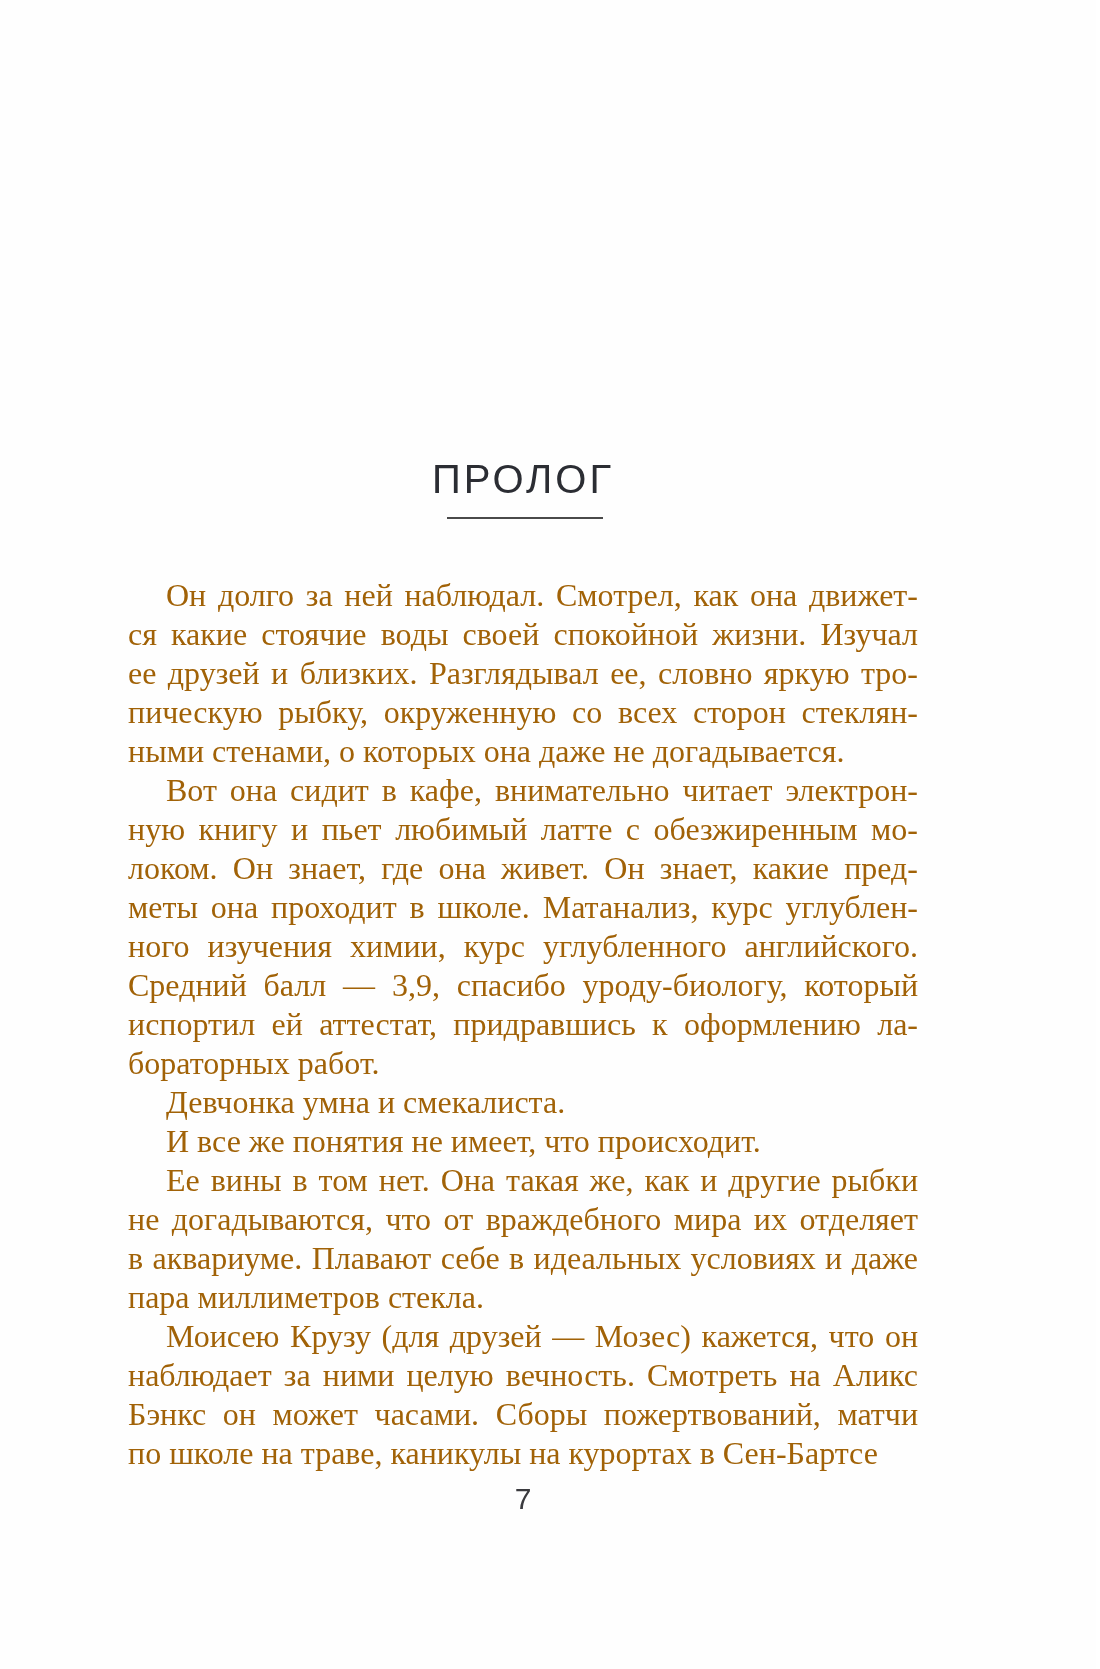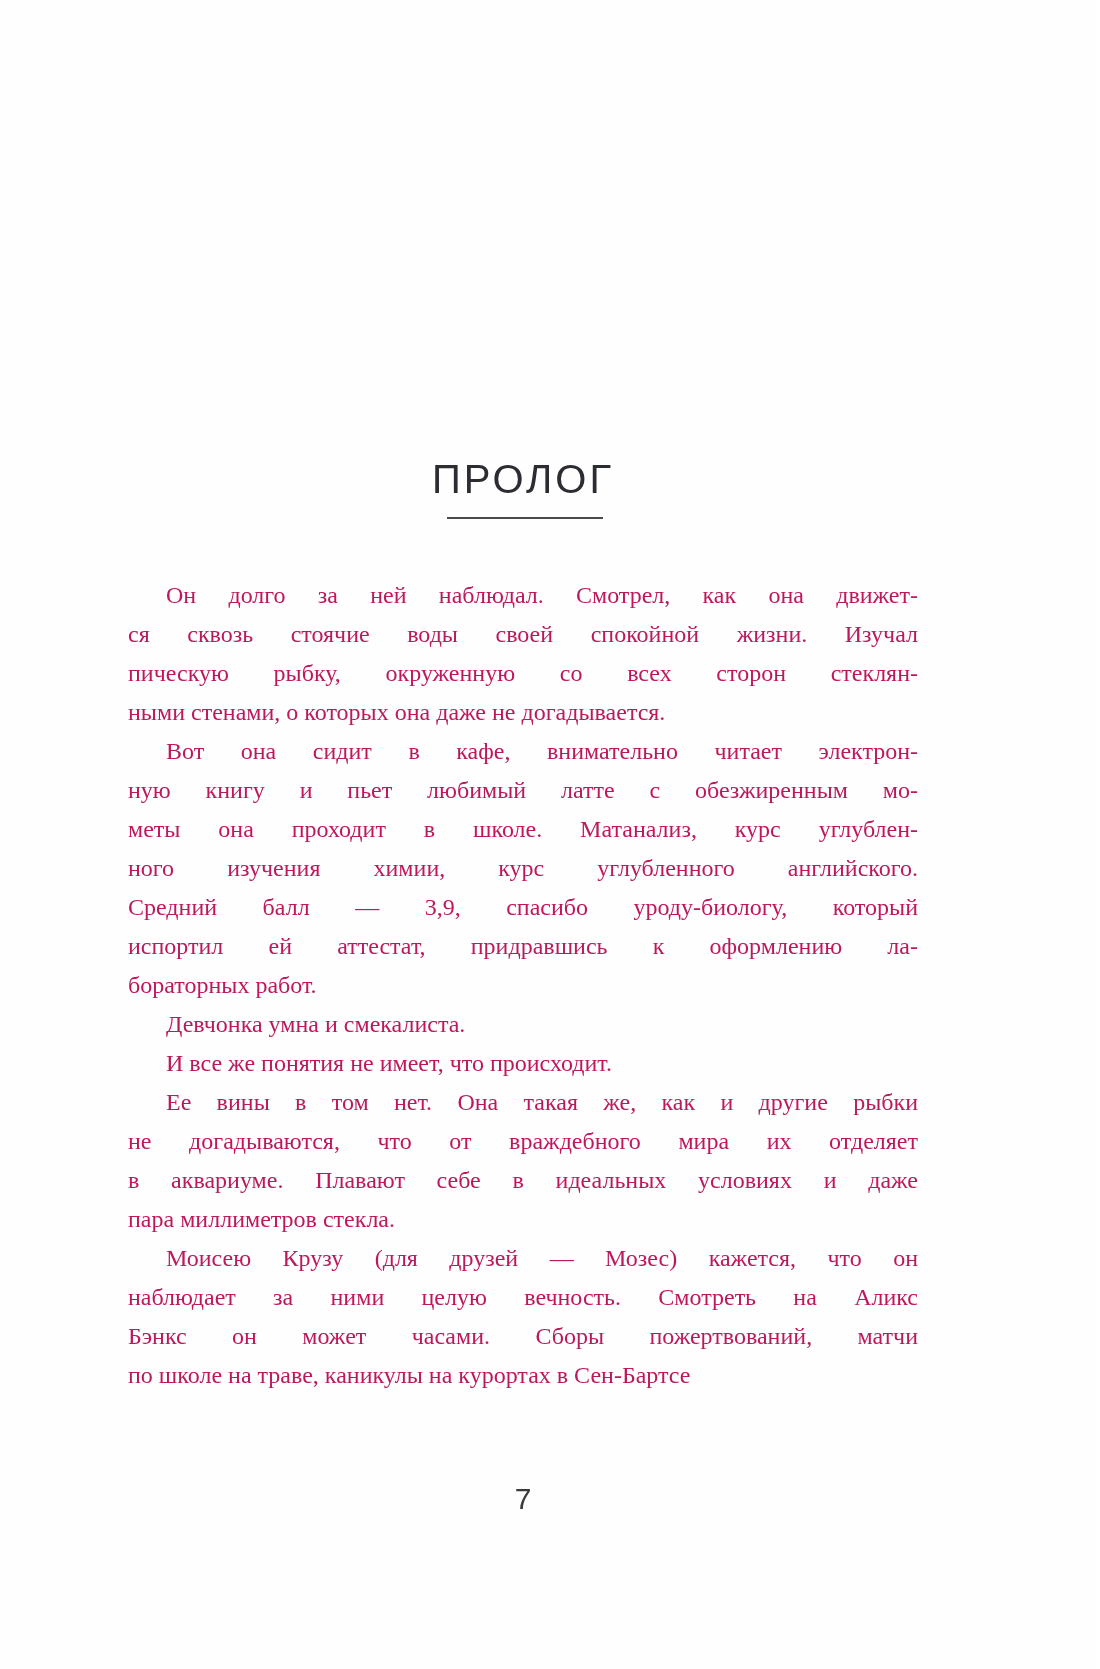--- a/index.html
+++ b/index.html
@@ -34,23 +34,23 @@
     left: 447px;
     width: 156px;
     height: 2px;
     background: #4a4a4a;
   }
   .text-block {
     position: absolute;
     top: 576px;
     left: 128px;
     width: 790px;
-    font-size: 24px;
+    font-size: 32px;
     line-height: 39px;
-    color: #be185d;
+    color: #a16207;
   }
   .paragraph {
     margin: 0;
   }
   .line {
     text-align: justify;
     text-align-last: justify;
     white-space: normal;
   }
   .line.first {
@@ -73,27 +73,29 @@
 </style>
 </head>
 <body>
 
 <div class="page">
   <div class="heading">ПРОЛОГ</div>
   <div class="heading-rule"></div>
   <div class="text-block">
       <div class="paragraph">
         <div class="line first">Он долго за ней наблюдал. Смотрел, как она движет-</div>
-        <div class="line">ся сквозь стоячие воды своей спокойной жизни. Изучал</div>
+        <div class="line">ся какие стоячие воды своей спокойной жизни. Изучал</div>
+        <div class="line">ее друзей и близких. Разглядывал ее, словно яркую тро-</div>
         <div class="line">пическую рыбку, окруженную со всех сторон стеклян-</div>
         <div class="line last">ными стенами, о которых она даже не догадывается.</div>
       </div>
       <div class="paragraph">
         <div class="line first">Вот она сидит в кафе, внимательно читает электрон-</div>
         <div class="line">ную книгу и пьет любимый латте с обезжиренным мо-</div>
+        <div class="line">локом. Он знает, где она живет. Он знает, какие пред-</div>
         <div class="line">меты она проходит в школе. Матанализ, курс углублен-</div>
         <div class="line">ного изучения химии, курс углубленного английского.</div>
         <div class="line">Средний балл — 3,9, спасибо уроду-биологу, который</div>
         <div class="line">испортил ей аттестат, придравшись к оформлению ла-</div>
         <div class="line last">бораторных работ.</div>
       </div>
       <div class="paragraph">
         <div class="line first last">Девчонка умна и смекалиста.</div>
       </div>
       <div class="paragraph">

